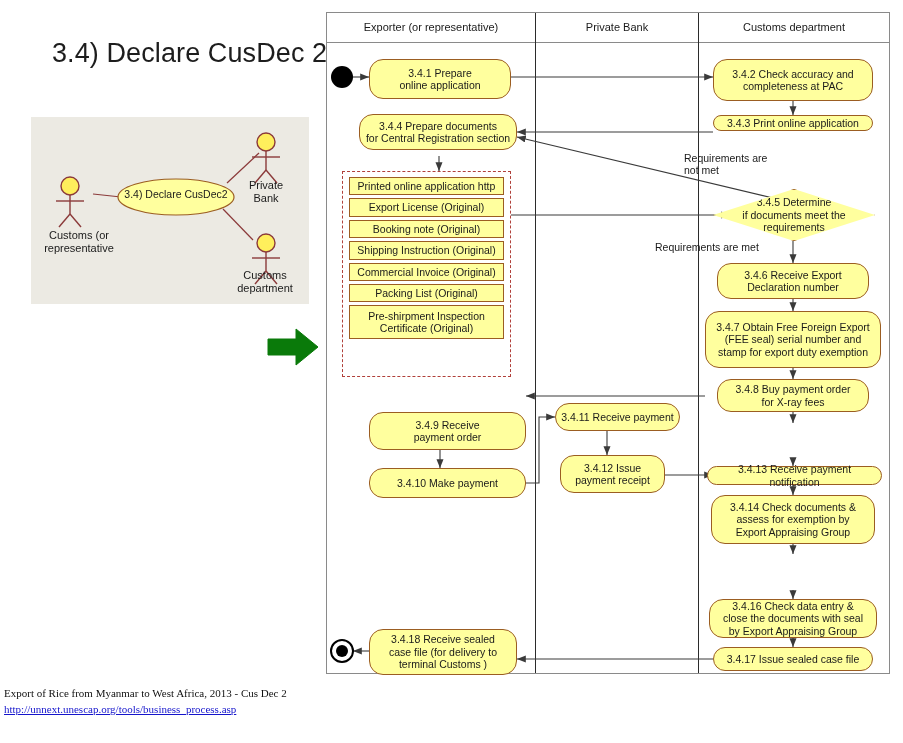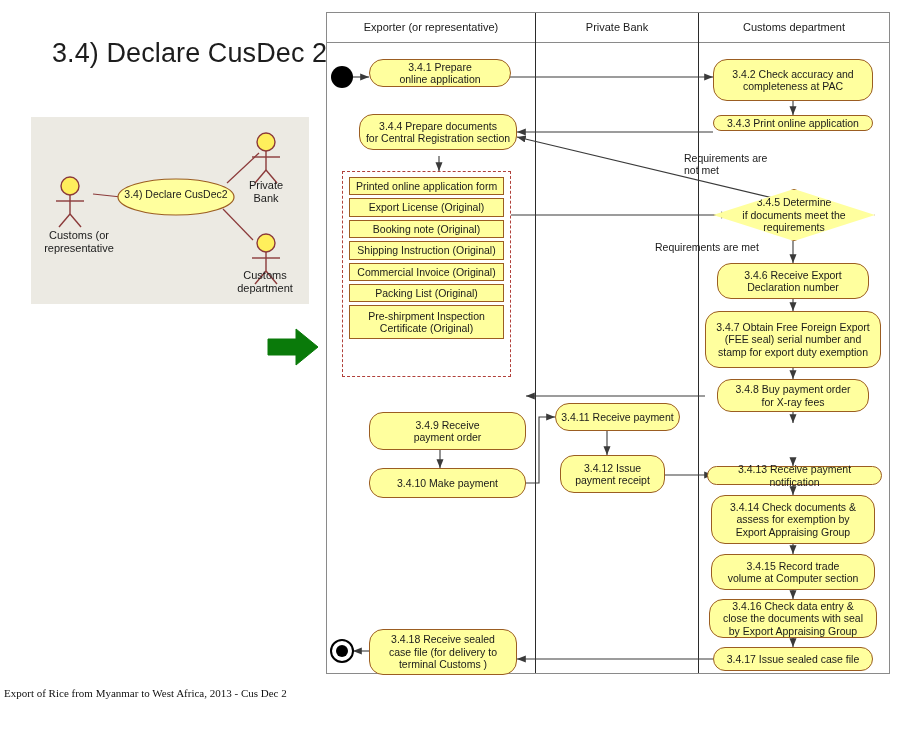--- a/index.html
+++ b/index.html
@@ -134,20 +134,21 @@
       <div>department</div>
     </div>
   </div>
 
   <svg id="green-arrow" viewBox="0 0 54 42">
     <path d="M2 13 H30 V3 L52 21 L30 39 V29 H2 Z" fill="#0a7a0a" stroke="#0a7a0a" stroke-width="1"></path>
   </svg>
 
   <div id="footer">
     <div class="f1">Export of Rice from Myanmar to West Africa, 2013 - Cus Dec 2</div>
+    <a class="f2" href="#">http://unnext.unescap.org/tools/business_process.asp</a>
   </div>
 
   <div id="flow">
 
     <div class="lane-hdr-rule"></div>
     <div class="lane-div" style="left:208px;"></div>
     <div class="lane-div" style="left:371px;"></div>
 
     <div class="lane-hdr" style="left:0px;width:208px;">Exporter (or representative)</div>
     <div class="lane-hdr" style="left:209px;width:162px;">Private Bank</div>
@@ -207,25 +208,25 @@
 
         <line x1="42" y1="638" x2="26" y2="638" marker-end="url(#ah)"></line>
       </g>
     </svg>
 
     <div class="startdot" style="left:4px;top:53px;"></div>
     <div class="enddot" style="left:3px;top:626px;">
         <i></i>
       </div>
 
-    <div class="node" style="left:42px;top:46px;width:142px;height:28px;text-align:center;">3.4.1 Prepare<br>online application</div>
+    <div class="node" style="left:42px;top:46px;width:142px;height:40px;text-align:center;">3.4.1 Prepare<br>online application</div>
     <div class="node" style="left:32px;top:101px;width:158px;height:36px;">3.4.4 Prepare documents<br>for Central Registration section</div>
 
     <div class="docbox" style="left:15px;top:158px;width:169px;height:206px;">
-      <div class="docitem">Printed online application form</div>
+      <div class="docitem">Printed online application http</div>
       <div class="docitem">Export License (Original)</div>
       <div class="docitem">Booking note (Original)</div>
       <div class="docitem">Shipping Instruction (Original)</div>
       <div class="docitem">Commercial Invoice (Original)</div>
       <div class="docitem">Packing List (Original)</div>
       <div class="docitem" style="height:34px;display:flex;align-items:center;justify-content:center;">Pre-shirpment Inspection<br>Certificate (Original)</div>
     </div>
 
     <div class="node" style="left:42px;top:399px;width:157px;height:38px;">3.4.9 Receive<br>payment order</div>
     <div class="node" style="left:42px;top:455px;width:157px;height:30px;">3.4.10 Make payment</div>
@@ -237,21 +238,20 @@
     <div class="node" style="left:386px;top:46px;width:160px;height:42px;">3.4.2 Check accuracy and<br>completeness at PAC</div>
     <div class="node" style="left:386px;top:102px;width:160px;height:16px;">3.4.3 Print online application</div>
 
     <div class="diamond" style="left:386px;top:176px;width:162px;height:52px;">3.4.5 Determine<br>if  documents meet the<br>requirements</div>
 
     <div class="node" style="left:390px;top:250px;width:152px;height:36px;">3.4.6 Receive Export<br>Declaration number</div>
     <div class="node" style="left:378px;top:298px;width:176px;height:57px;">3.4.7 Obtain Free Foreign Export<br>(FEE seal) serial number and<br>stamp for  export duty exemption</div>
     <div class="node" style="left:390px;top:366px;width:152px;height:33px;">3.4.8 Buy payment order<br>for X-ray fees</div>
     <div class="node" style="left:380px;top:453px;width:175px;height:19px;">3.4.13 Receive payment notification</div>
     <div class="node" style="left:384px;top:482px;width:164px;height:49px;">3.4.14 Check documents &amp;<br>assess for exemption by<br>Export Appraising Group</div>
-    <div class="node" style="left:384px;top:541px;width:164px;height:36px;">3.4.15 Record trade<br>volume at Computer section</div>
     <div class="node" style="left:382px;top:586px;width:168px;height:39px;">3.4.16 Check data entry &amp;<br>close the documents with seal<br>by Export Appraising Group</div>
     <div class="node" style="left:386px;top:634px;width:160px;height:24px;">3.4.17 Issue sealed case file</div>
 
     <div class="edgelabel" style="left:357px;top:139px;">Requirements are<br>not met</div>
     <div class="edgelabel" style="left:328px;top:228px;">Requirements are met</div>
 
   </div>
 </div>
 
 </body></html>

